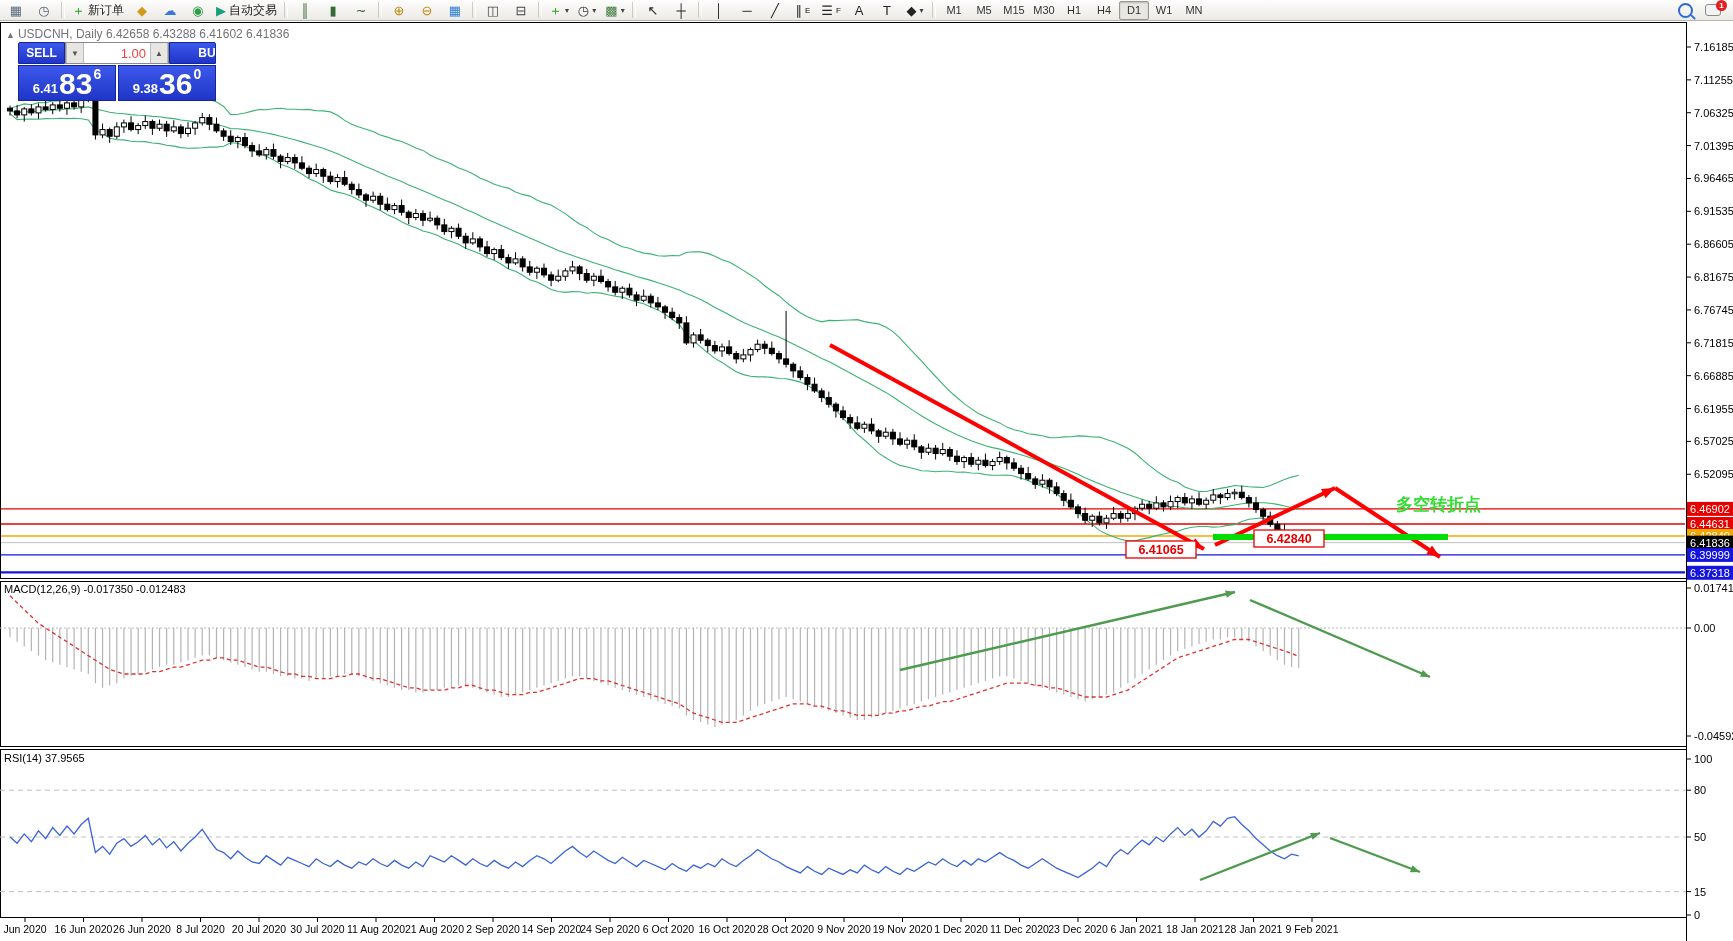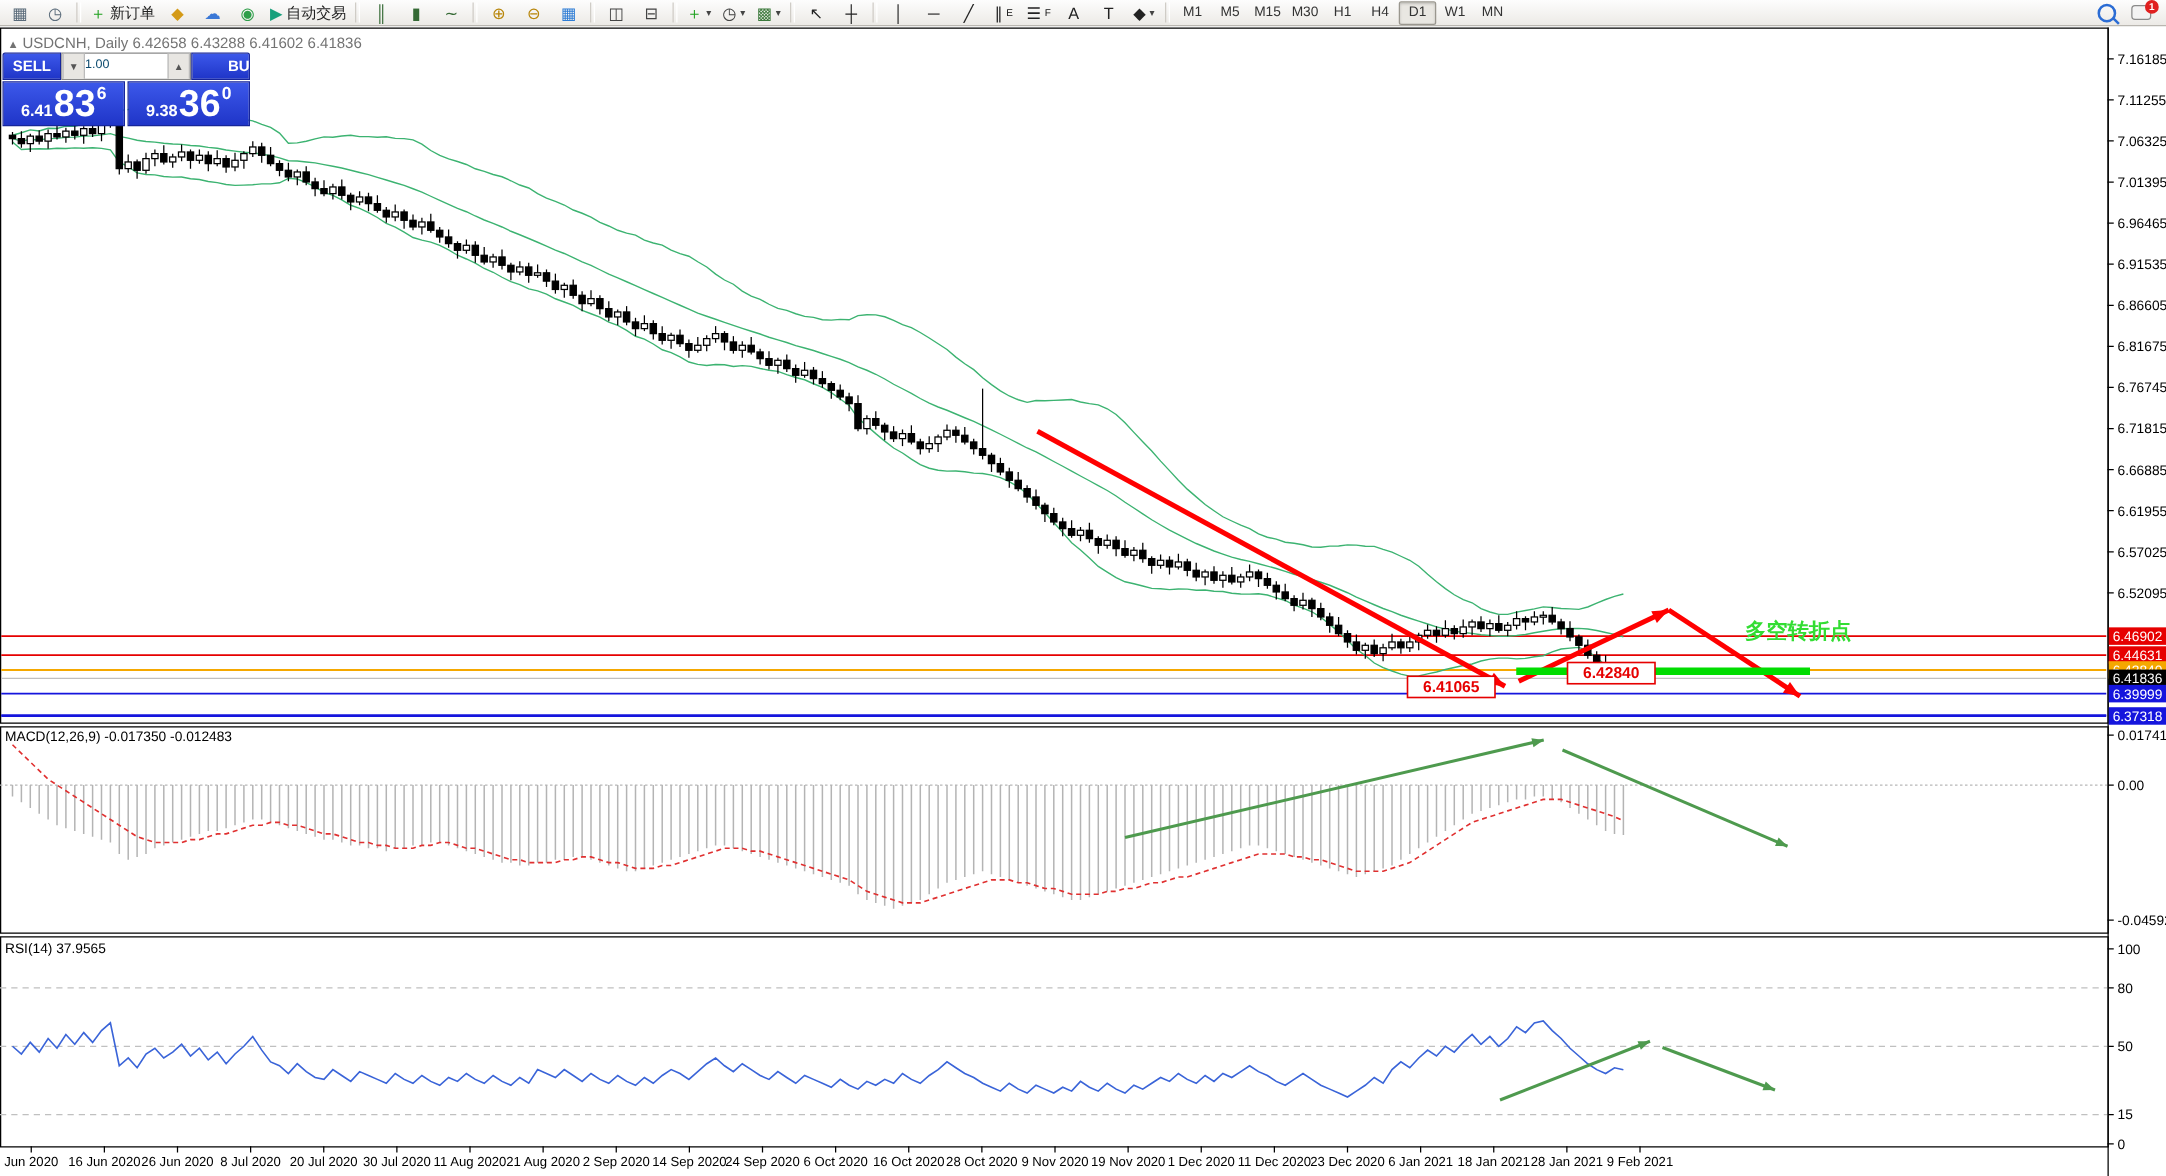--- a/index.html
+++ b/index.html
@@ -22,28 +22,28 @@
   .search-glyph{width:11px;height:11px;border:2px solid #2b6cd4;border-radius:50%;position:relative;display:inline-block;}
   .search-glyph:after{content:"";position:absolute;width:6px;height:2px;background:#2b6cd4;
     transform:rotate(45deg);right:-5px;bottom:-2px;}
   .chat-glyph{width:14px;height:10px;border:1px solid #8a8a8a;border-radius:3px;background:#f3f3f3;position:relative;display:inline-block;}
   .badge{position:absolute;top:-5px;right:-7px;background:#e02020;color:#fff;border-radius:50%;
     width:11px;height:11px;font-size:8px;line-height:11px;text-align:center;font-weight:bold;}
   
   .chart-title{position:absolute;left:6px;top:27px;font-size:12px;color:#737373;z-index:5;}
   .chart-title .tri{font-size:9px;margin-right:3px;}
   
-  .ocp{position:absolute;left:2px;top:42px;width:198px;z-index:6;font-family:"Liberation Sans",sans-serif;}
+  .ocp{position:absolute;left:18px;top:42px;width:198px;z-index:6;font-family:"Liberation Sans",sans-serif;}
   .ocp-row1{display:flex;height:22px;}
   .btn-blue{background:linear-gradient(#3c58ea,#1f35c8);color:#fff;font-weight:bold;font-size:12px;
     display:flex;align-items:center;justify-content:center;border:1px solid #16259b;box-sizing:border-box;}
   .sellb{width:47px;border-radius:2px 0 0 0;}
   .buyb{width:47px;border-radius:0 2px 0 0;padding-left:37px;}
   .vol{flex:1;display:flex;background:#fff;border:1px solid #8a8a8a;box-sizing:border-box;}
-  .vol .num{flex:1;text-align:left;padding:3px 4px 0 0;font-size:10px;color:#0c4a6e;}
+  .vol .num{flex:1;text-align:right;padding:3px 4px 0 0;font-size:13px;color:#ef4444;}
   .vol .sp{width:16px;background:#e8e6e2;color:#555;font-size:8px;display:flex;align-items:center;justify-content:center;border-left:1px solid #bbb;border-right:1px solid #bbb;}
   .ocp-row2{display:flex;height:36px;margin-top:1px;}
   .pricebox{flex:1;background:linear-gradient(#3c58ea,#1f35c8);color:#fff;display:flex;align-items:flex-end;
     justify-content:center;padding-bottom:2px;border:1px solid #16259b;box-sizing:border-box;}
   .pricebox .small{font-size:13px;font-weight:bold;margin-bottom:2px;}
   .pricebox .big{font-size:30px;font-weight:bold;line-height:28px;margin:0 1px;}
   .pricebox .sup{font-size:14px;font-weight:bold;align-self:flex-start;}
   .gapline{width:2px;background:#fff;}
   svg text{font-family:"Liberation Sans",sans-serif;}
 </style>

